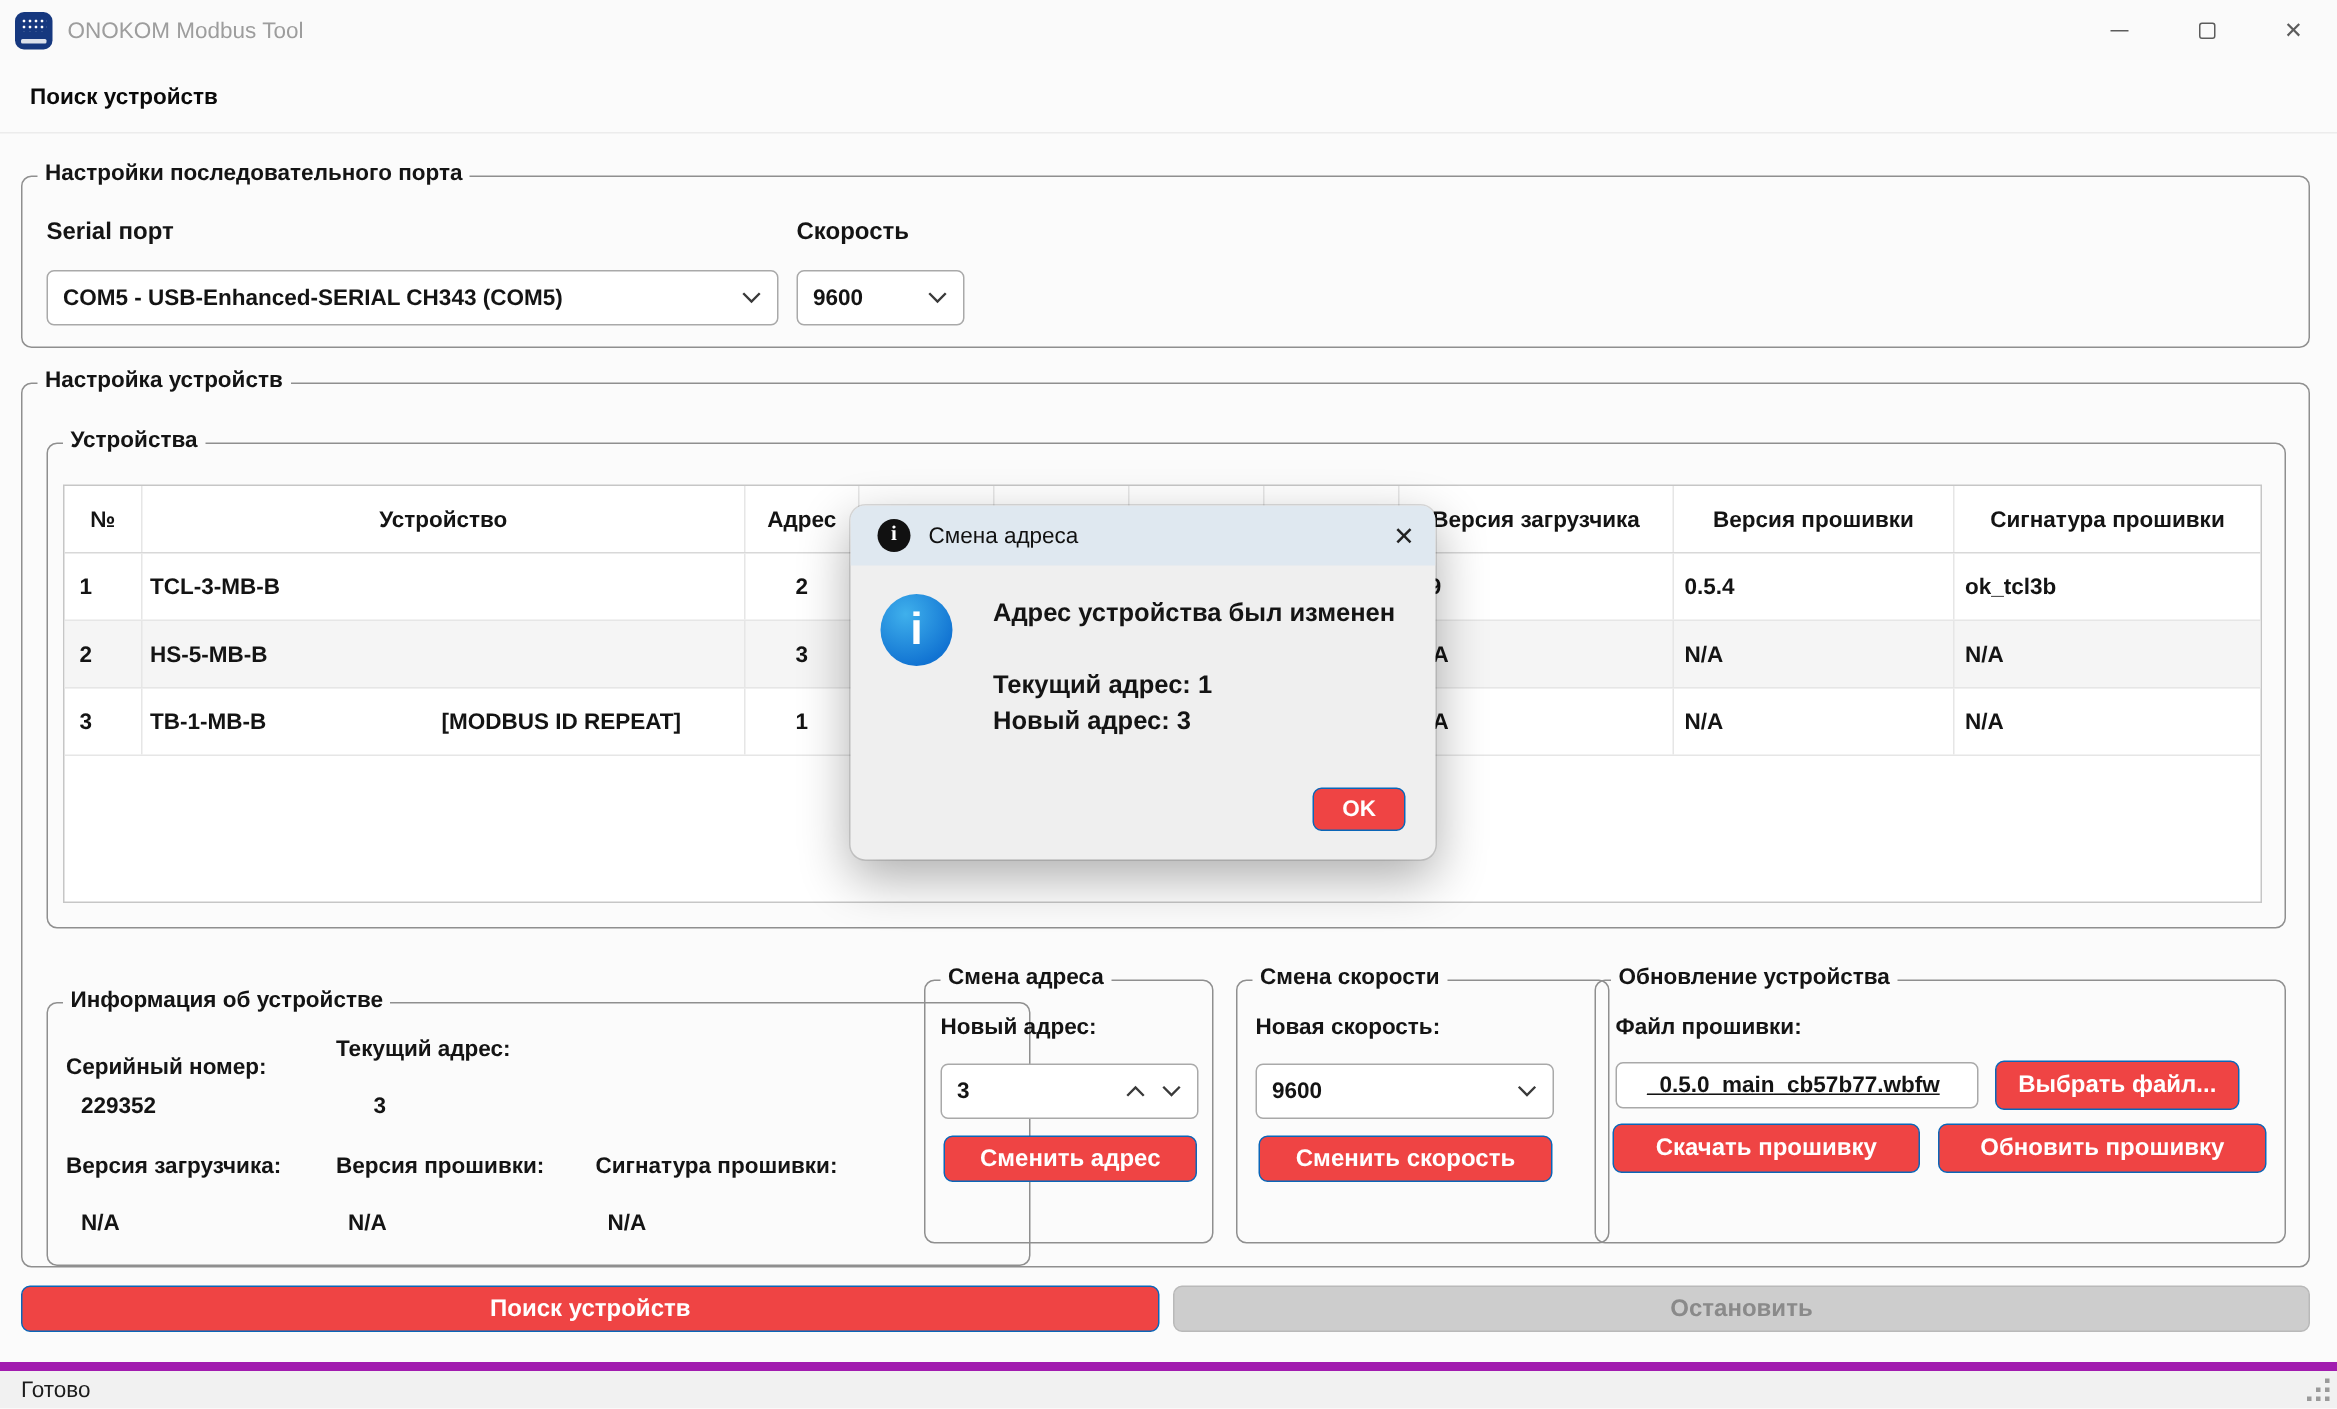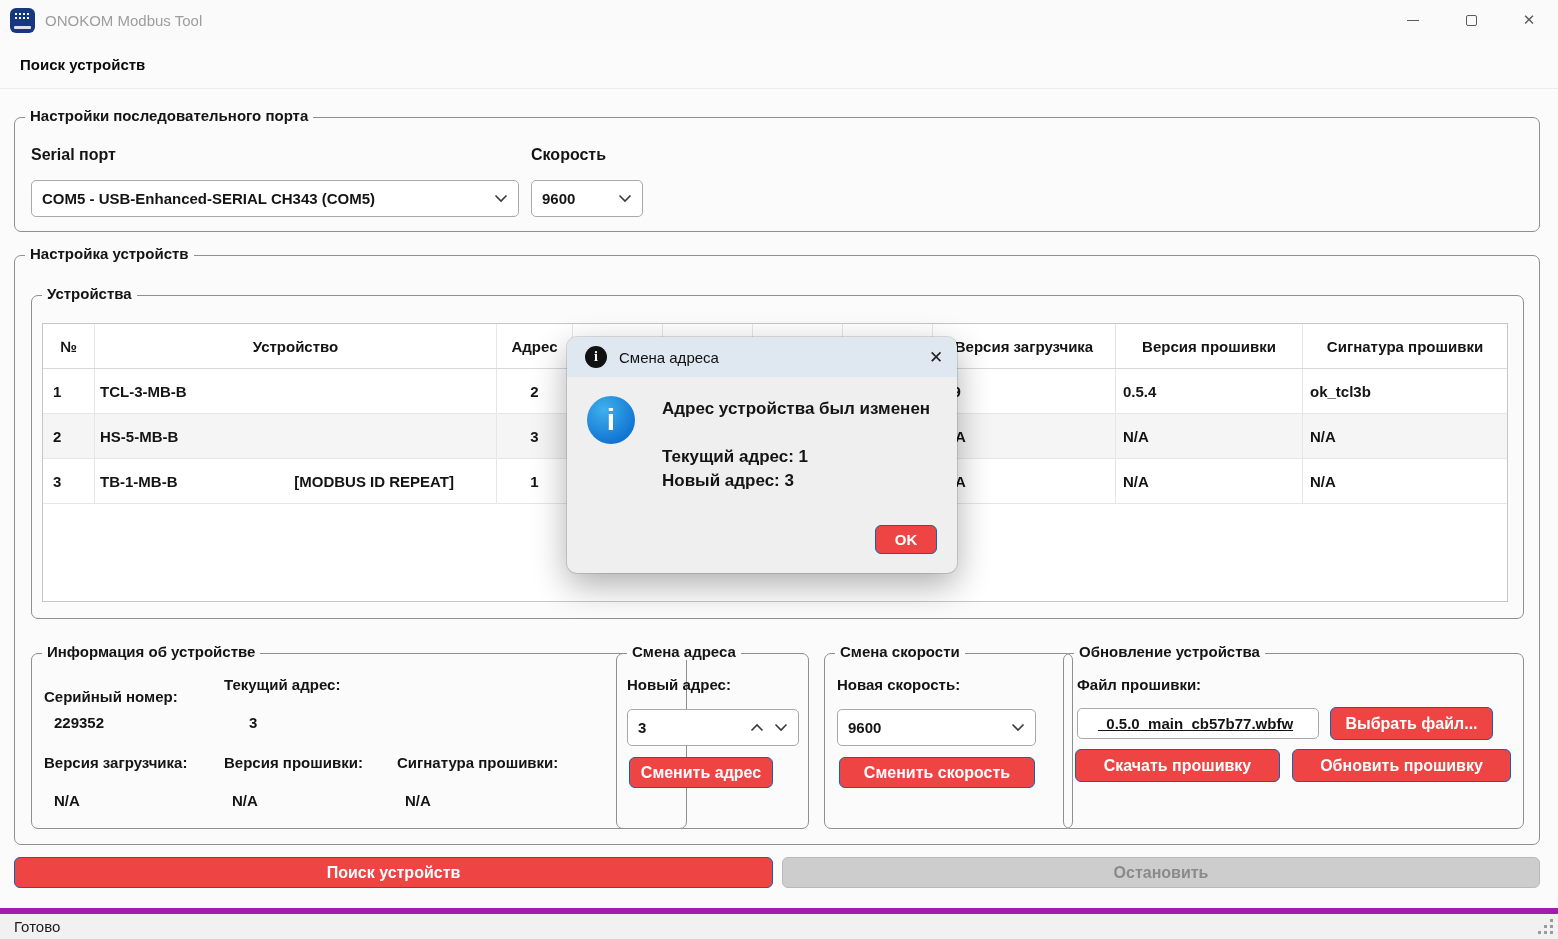--- a/index.html
+++ b/index.html
@@ -202,21 +202,21 @@
           <div class="tc"></div>
           <div class="tc"></div>
           <div class="tc"></div>
           <div class="tc pad">N/A</div>
           <div class="tc pad">N/A</div>
           <div class="tc pad">N/A</div>
         </div>
       </div>
     </div>
 
-    <div class="group" style="left:16px; top:397px; width:656px; height:176px;">
+    <div class="group" style="left:16px; top:412px; width:656px; height:176px;">
       <span class="glabel">Информация об устройстве</span>
       <span class="lbl" style="left:12px;  top:22px;margin-top:12px;">Серийный номер:</span>
       <span class="lbl" style="left:192px; top:22px;">Текущий адрес:</span>
       <span class="val" style="left:22px;  top:60px;">229352</span>
       <span class="val" style="left:217px; top:60px;">3</span>
       <span class="lbl" style="left:12px;  top:100px;">Версия загрузчика:</span>
       <span class="lbl" style="left:192px; top:100px;">Версия прошивки:</span>
       <span class="lbl" style="left:365px; top:100px;">Сигнатура прошивки:</span>
       <span class="val" style="left:22px;  top:138px;">N/A</span>
       <span class="val" style="left:200px; top:138px;">N/A</span>
@@ -230,21 +230,21 @@
         <span>3</span>
         <span class="arrows">
           <svg width="14" height="9" viewBox="0 0 14 9">
               <path d="M1.5 7.5 L7 2 L12.5 7.5" fill="none" stroke="#3a3a3a" stroke-width="1.6"></path>
             </svg>
           <svg width="14" height="9" viewBox="0 0 14 9">
               <path d="M1.5 1.5 L7 7 L12.5 1.5" fill="none" stroke="#3a3a3a" stroke-width="1.6"></path>
             </svg>
         </span>
       </div>
-      <div class="btn" style="left:12px; top:103px; width:144px; height:31px;">Сменить адрес</div>
+      <div class="btn" style="left:12px; top:103px; width:169px; height:31px;">Сменить адрес</div>
     </div>
 
     <div class="group" style="left:809px; top:397px; width:249px; height:176px;">
       <span class="glabel">Смена скорости</span>
       <span class="lbl" style="left:12px; top:22px;">Новая скорость:</span>
       <div class="combo" style="left:12px; top:55px; width:199px; height:37px;">
         <span>9600</span>
         <svg width="14" height="9" viewBox="0 0 14 9">
             <path d="M1.5 1.5 L7 7 L12.5 1.5" fill="none" stroke="#3a3a3a" stroke-width="1.6"></path>
           </svg>

